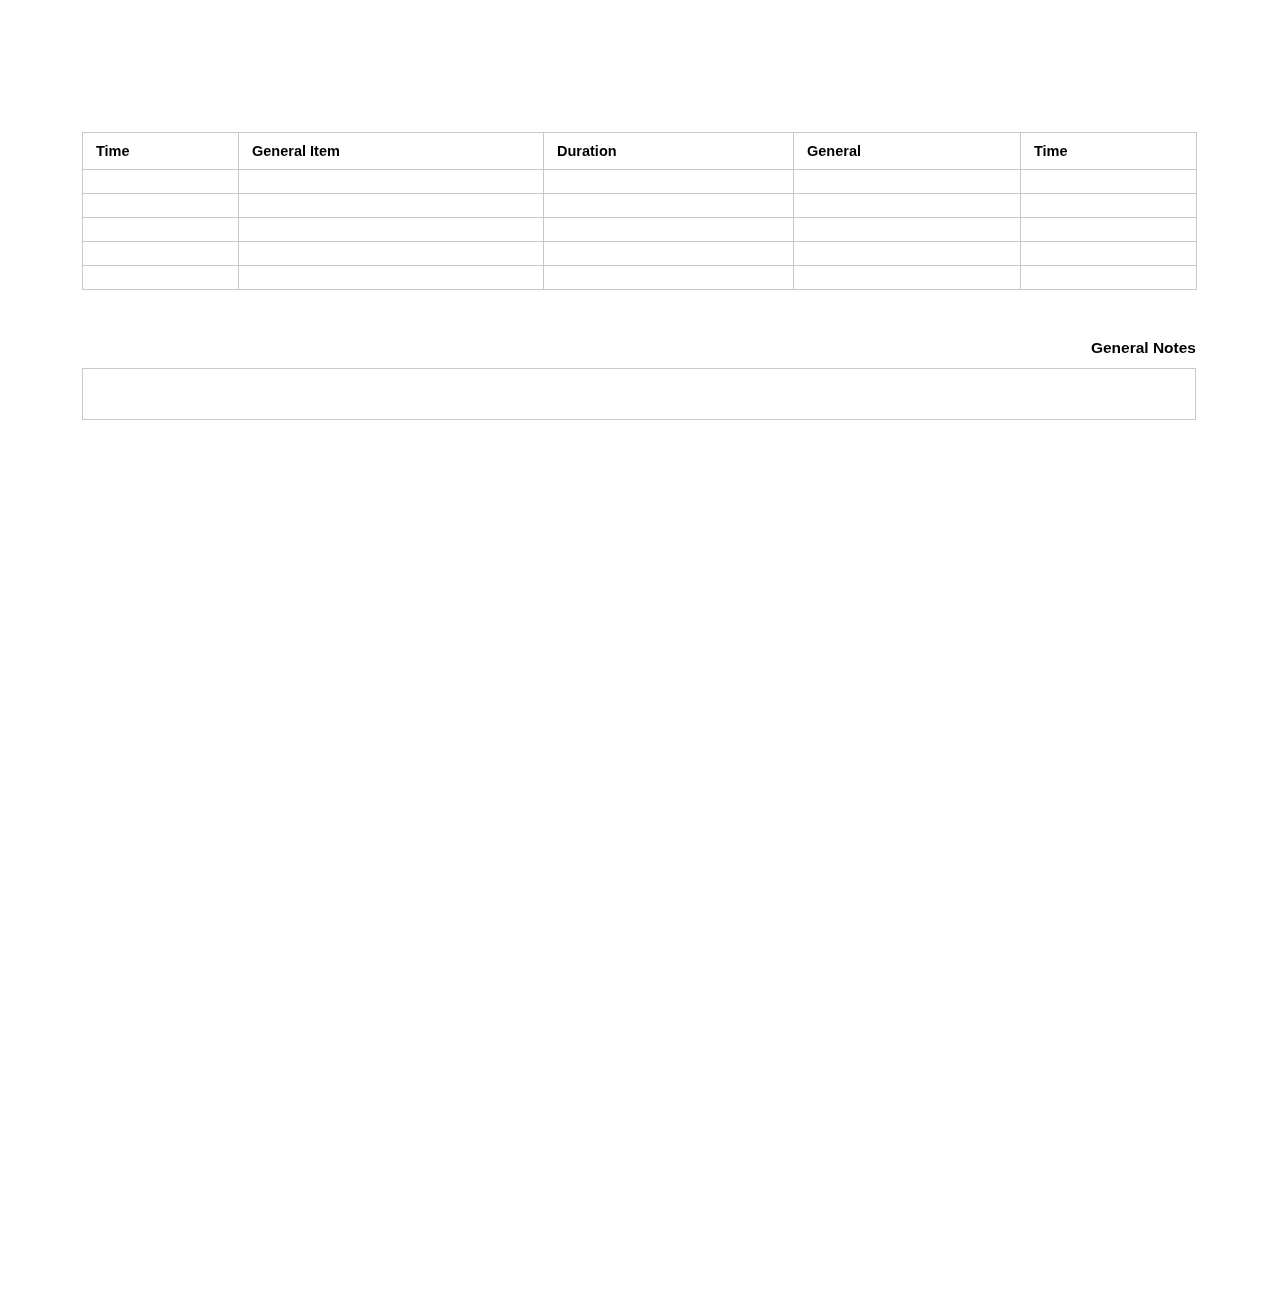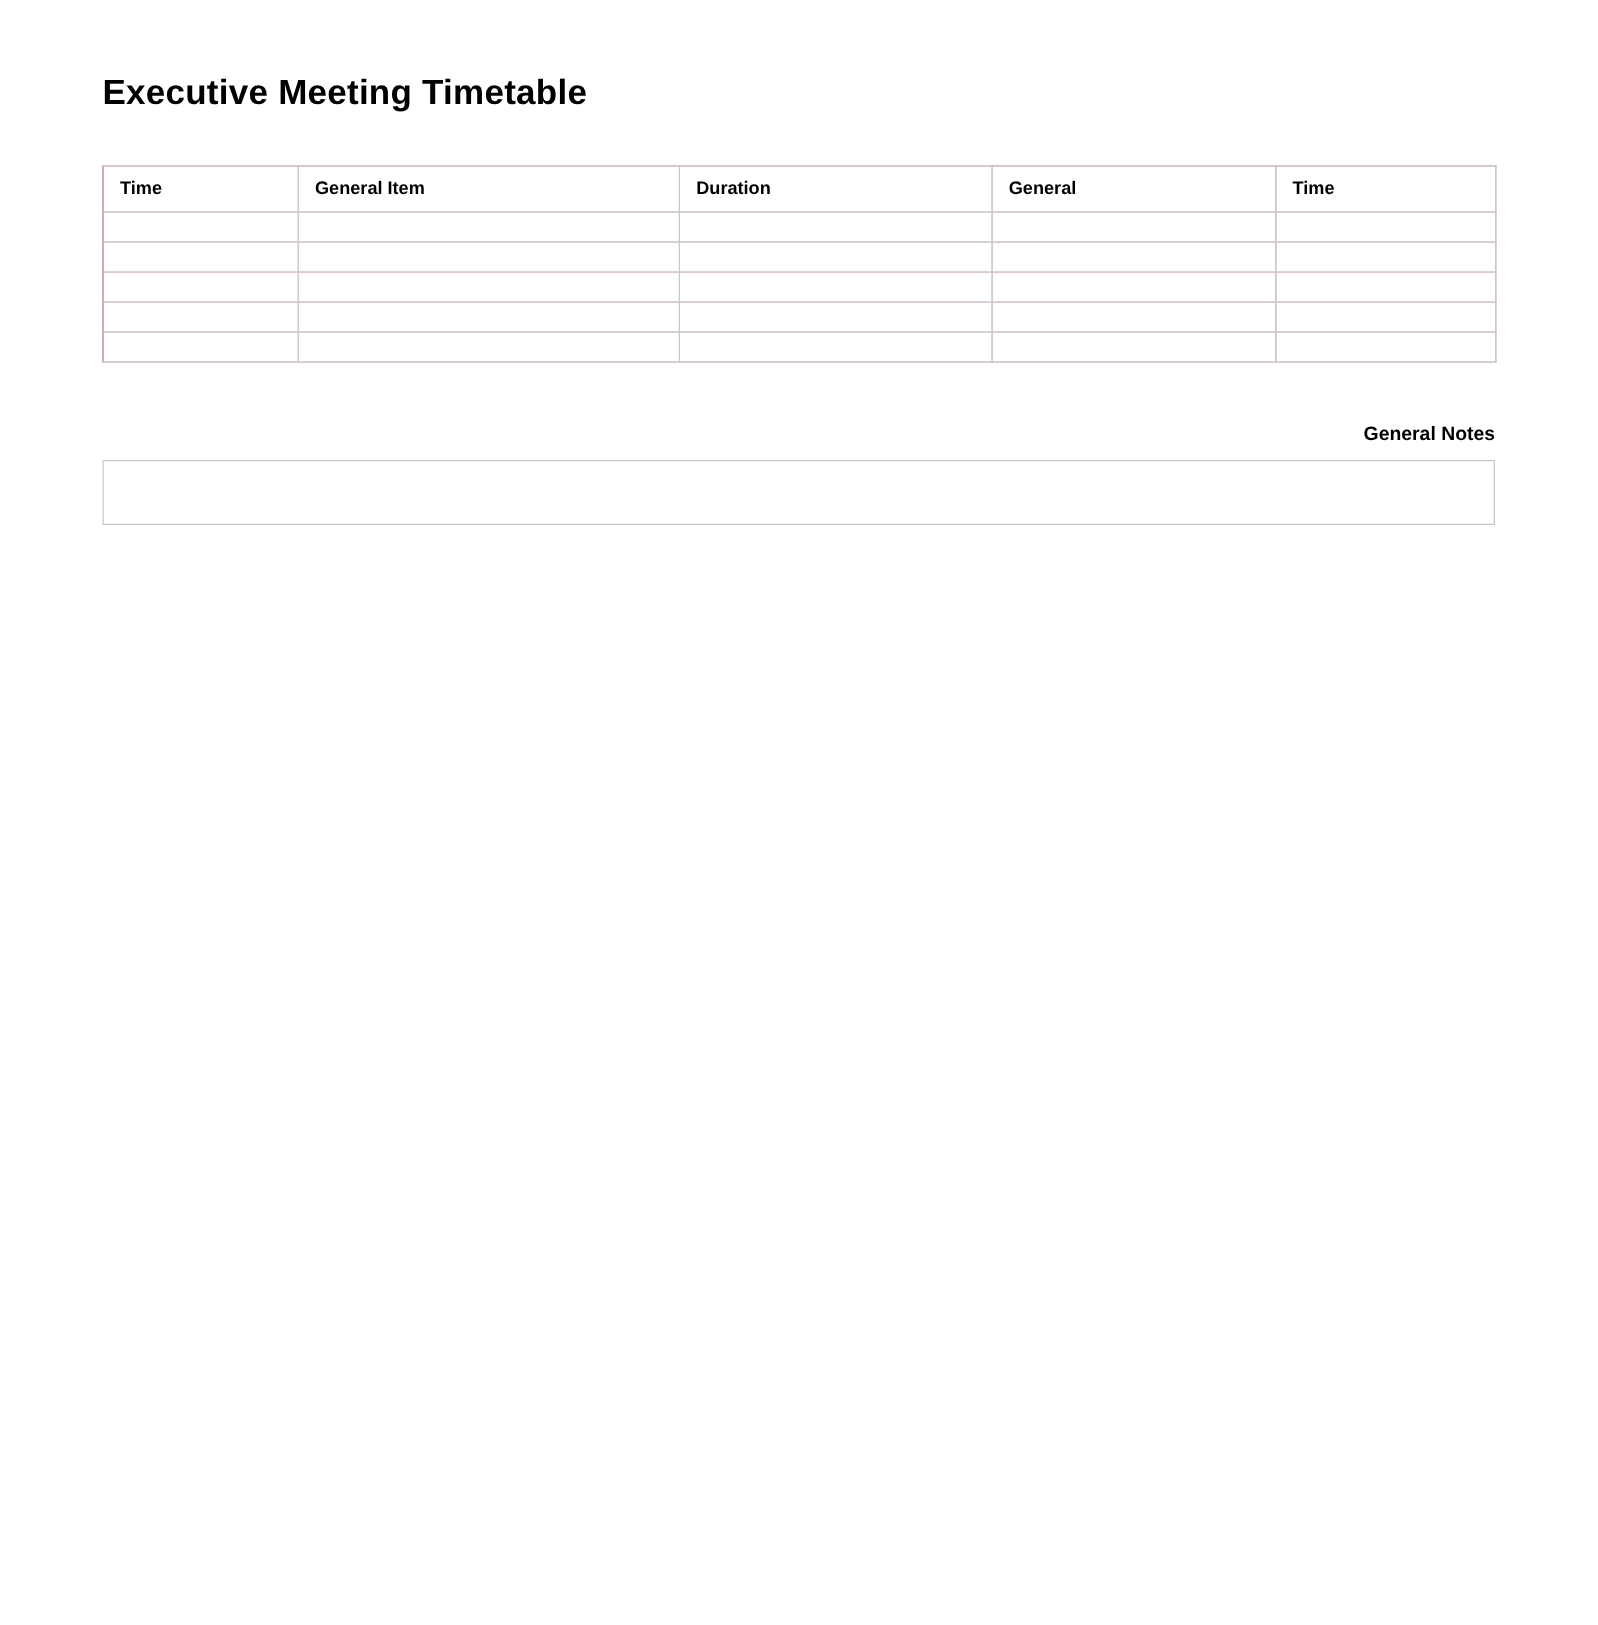--- a/index.html
+++ b/index.html
@@ -36,21 +36,22 @@
   .timetable-wrap {
     position: absolute;
     left: 82px;
     top: 132px;
     width: 1114px;
   }
   table.timetable {
     width: 1114px;
     border-collapse: collapse;
     table-layout: fixed;
-    background: #be185d;
+    background: #0c4a6e;
+    border-radius: 23px;
   }
   table.timetable th,
   table.timetable td {
     border: 1px solid #c9c9c9;
     padding: 0;
     vertical-align: middle;
     background: #ffffff;
   }
   table.timetable th {
     height: 36px;
@@ -92,21 +93,20 @@
     box-sizing: border-box;
     border: 1px solid #c9c9c9;
     background: #ffffff;
   }
 </style>
 </head>
 <body>
 
 <div class="page">
 
-  <h1 class="page-title">Executive Meeting Timetable</h1>
 
   <div class="timetable-wrap">
     <table class="timetable">
       <colgroup>
         <col class="col-time">
         <col class="col-agenda">
         <col class="col-presenter">
         <col class="col-duration">
         <col class="col-notes">
       </colgroup>

